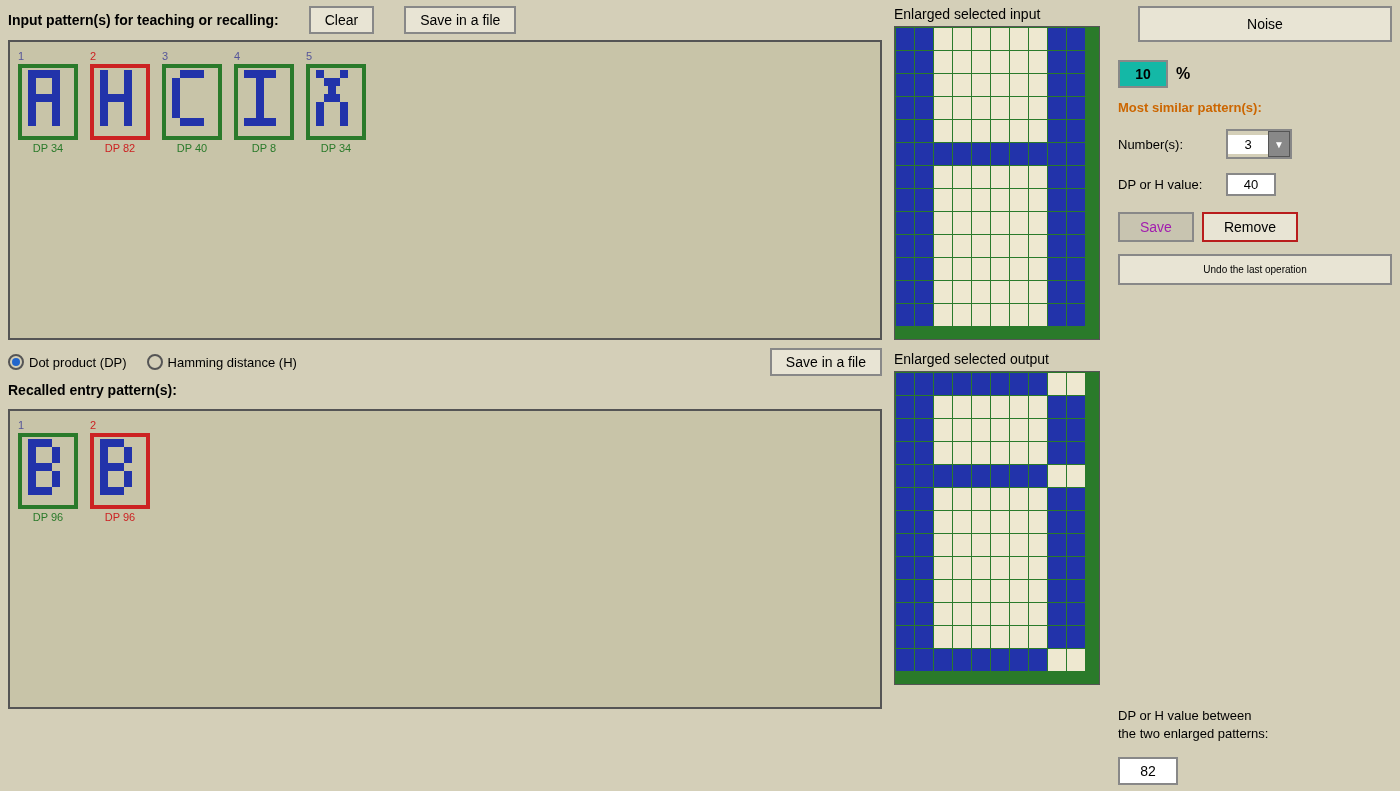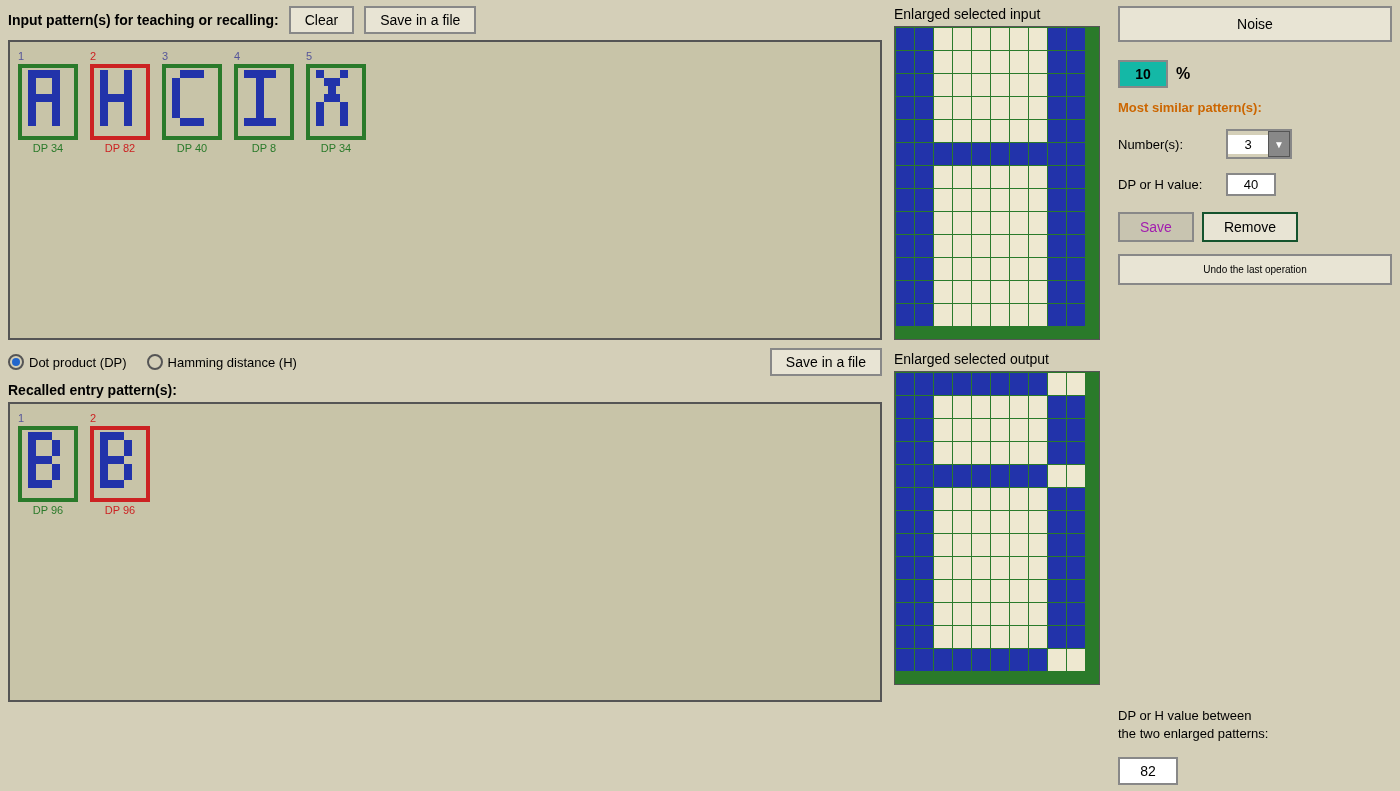--- a/index.html
+++ b/index.html
@@ -46,20 +46,21 @@
     }
 
     .btn {
       background: #e8e4d4;
       border: 2px solid #888;
       padding: 4px 14px;
       font-size: 14px;
       cursor: pointer;
       font-family: Arial, sans-serif;
       color: #000;
+      margin-left: 20px;
     }
 
     .patterns-box {
       border: 2px solid #555;
       background: #c8c4a8;
       min-height: 300px;
       height: 300px;
       display: flex;
       align-items: flex-start;
       padding: 8px;
@@ -138,21 +139,21 @@
 
     
     .bottom-section {
       display: flex;
       flex-direction: column;
     }
 
     .bottom-header {
       display: flex;
       align-items: center;
-      margin-bottom: 4px;
+      margin-bottom: 11px;
       gap: 10px;
     }
 
     .bottom-patterns-box {
       border: 2px solid #555;
       background: #c8c4a8;
       min-height: 300px;
       height: 300px;
       display: flex;
       align-items: flex-start;
@@ -263,21 +264,21 @@
       background: #c8c4b0;
       border: 2px solid #888;
       padding: 5px 20px;
       font-size: 14px;
       cursor: pointer;
       color: #a21caf;
     }
 
     .btn-remove {
       background: #e8e4d4;
-      border: 2px solid #14532d;
+      border: 2px solid #b91c1c;
       padding: 3px 20px;
       font-size: 14px;
       cursor: pointer;
     }
 
     .undo-btn {
       background: #e8e4d4;
       border: 2px solid #888;
       padding: 8px 14px;
       font-size: 10px;

